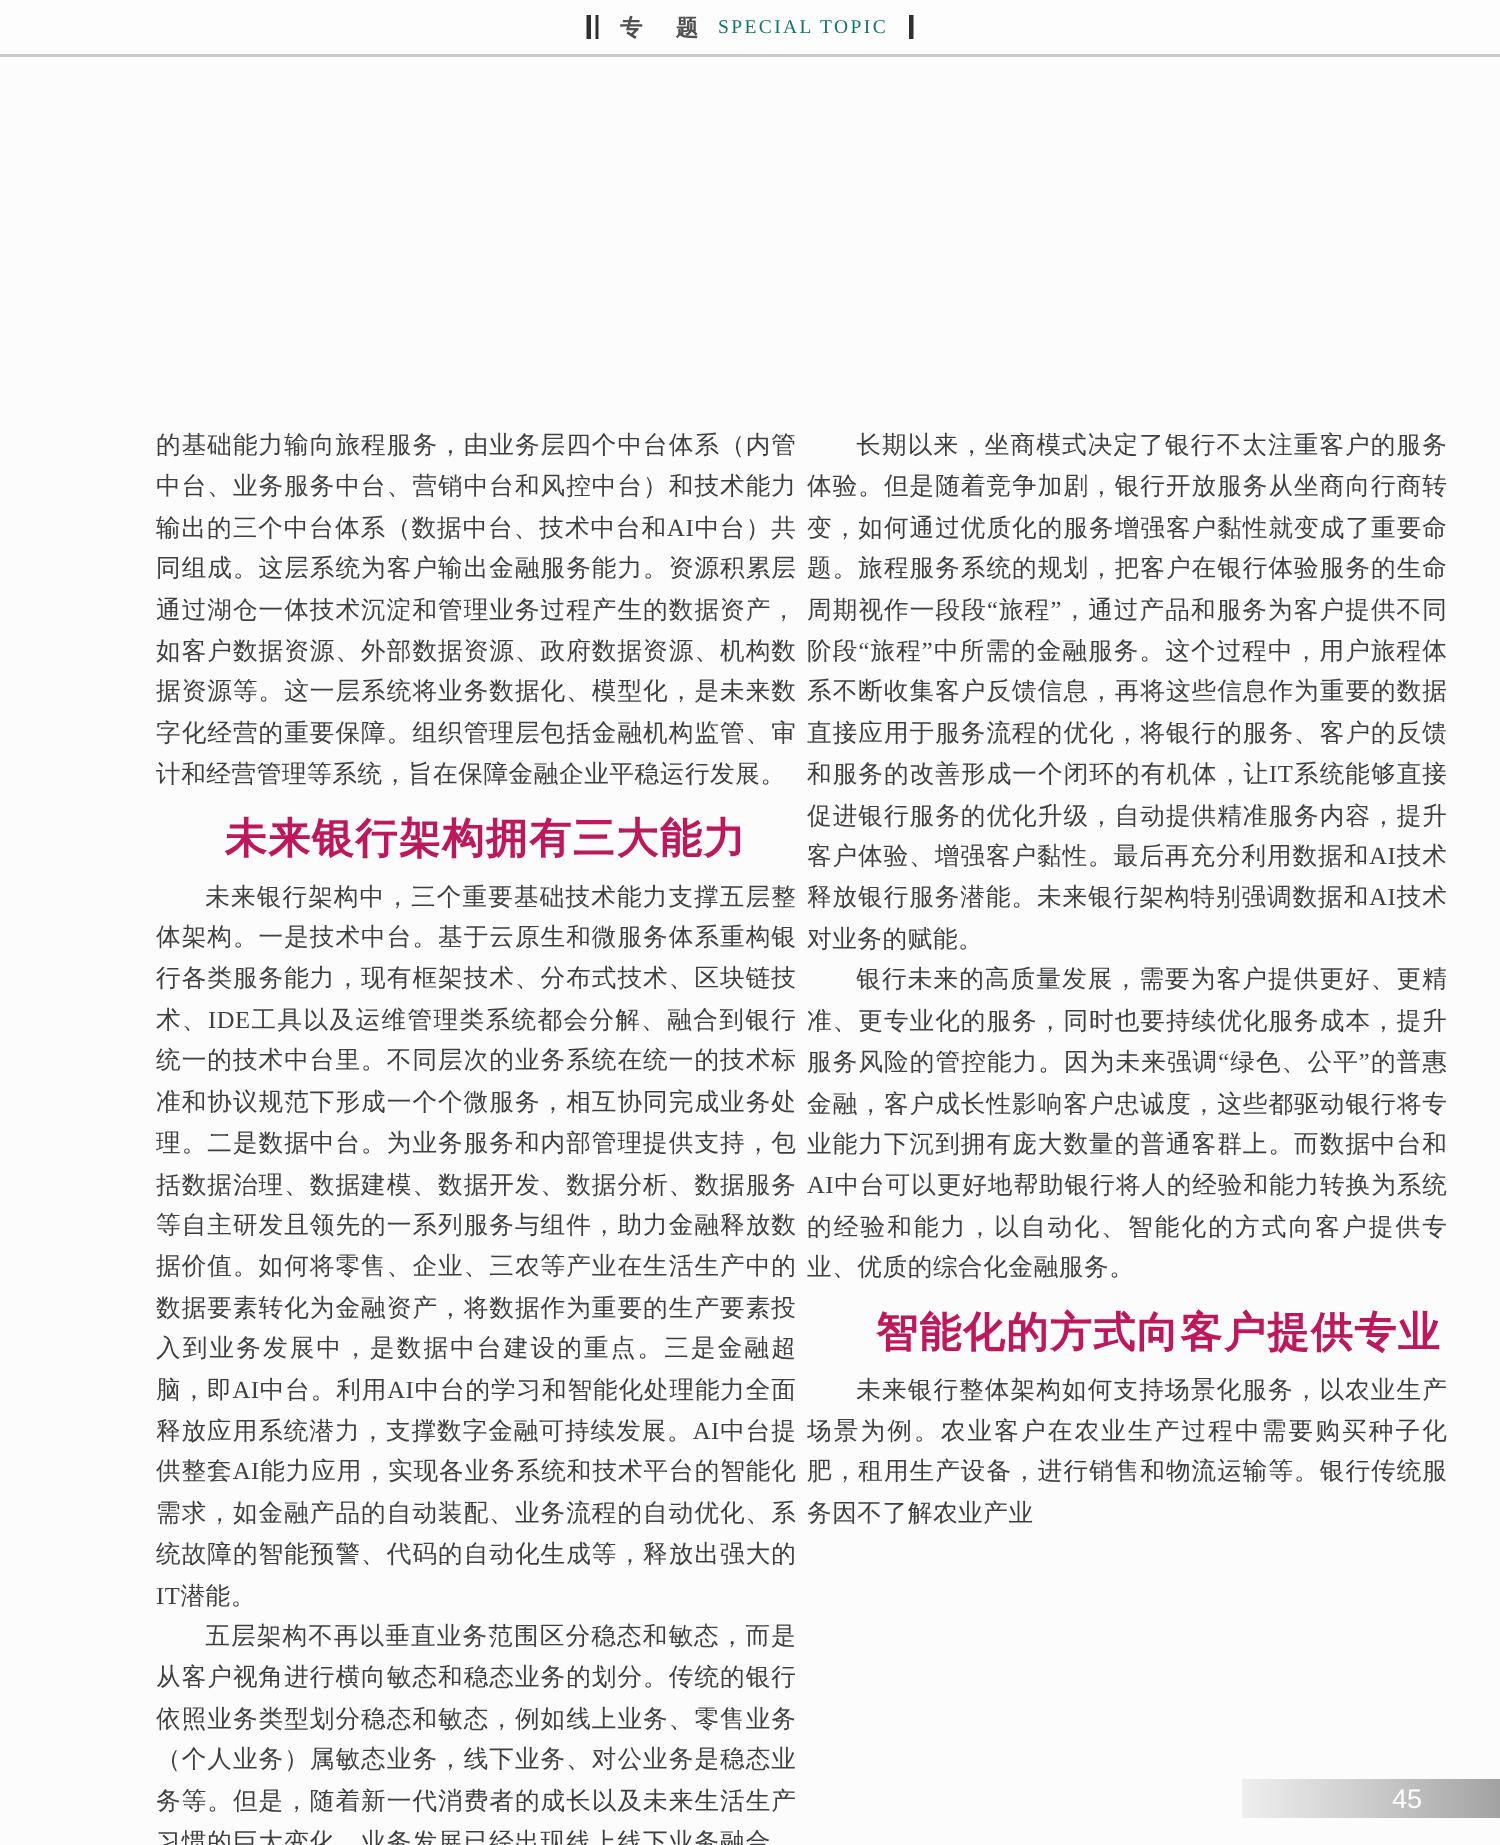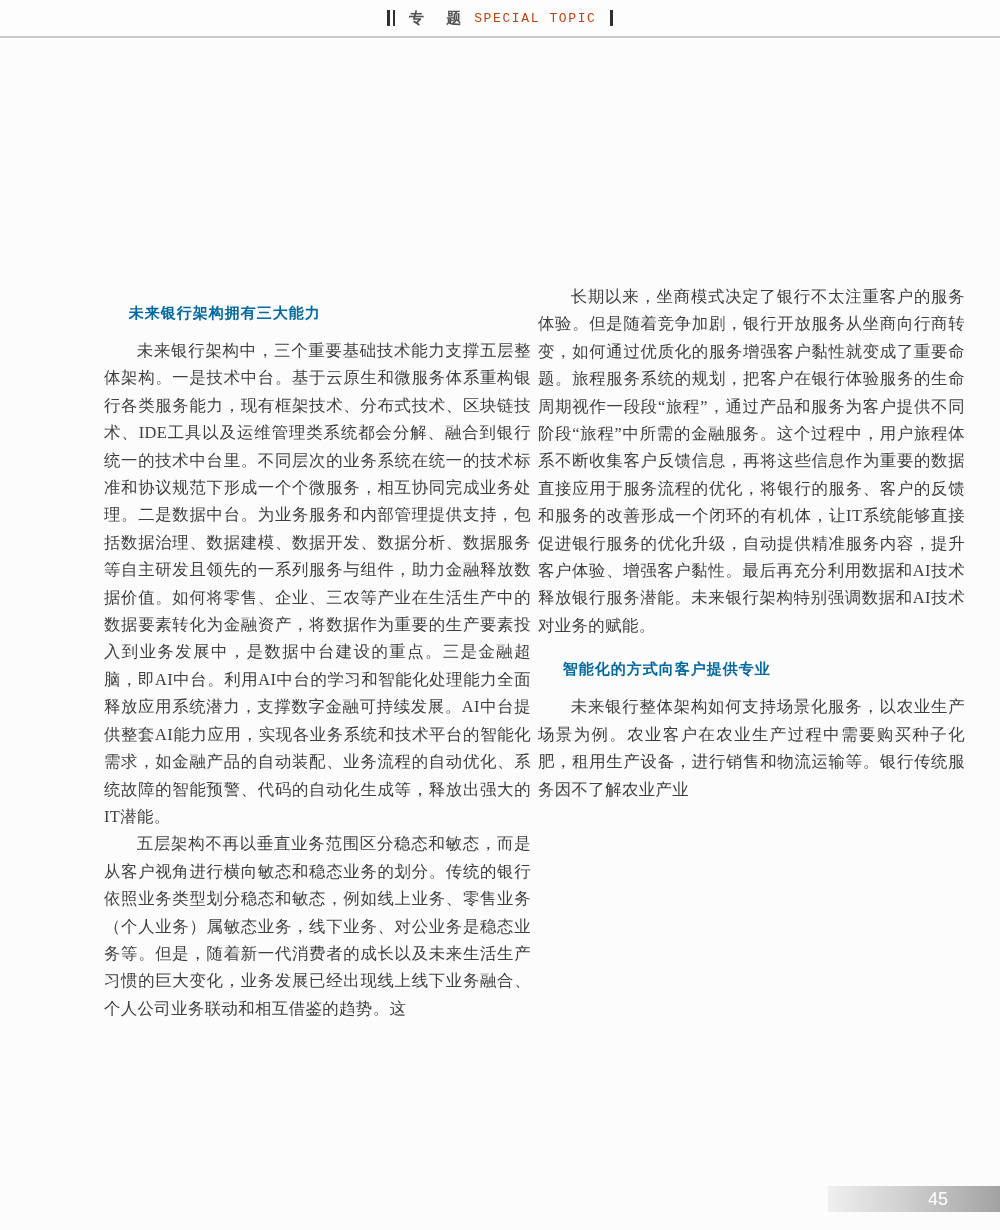--- a/index.html
+++ b/index.html
@@ -19,41 +19,41 @@
   }
   .dbar{display:inline-flex;gap:3px;margin-right:14px;}
   .dbar i{display:block;width:2.5px;height:16px;background:#2f2f31;}
   .sbar{display:block;width:2.5px;height:16px;background:#2f2f31;margin-left:14px;}
   .topic-cn{
     font-family:"Liberation Sans","DejaVu Sans",sans-serif;
     font-size:15px;color:#515153;letter-spacing:9px;font-weight:600;
     margin-right:4px;white-space:nowrap;
   }
   .topic-en{
-    font-family:Liberation Mono, monospace;
-    font-size:13px;color:#c2410c;letter-spacing:1.6px;white-space:nowrap;
+    font-family:Liberation Serif, serif;
+    font-size:13px;color:#0f766e;letter-spacing:1.6px;white-space:nowrap;
   }
   .rule{
     position:absolute;top:36px;left:0;width:1000px;height:2px;
     background:#cacace;
   }
   
   .col{
     position:absolute;top:283px;
     width:427px;
     font-size:16.4px;line-height:27.4px;
     text-align:justify;letter-spacing:0.4px;
   }
   .col-left{left:104px;}
   .col-right{left:538px;}
   .col p{margin:0;padding:0;}
   .col p.indent{text-indent:2em;}
   .col h2{
     margin:16px 0 10px 0;padding:0;
-    font-size:15px;line-height:28px;color:#0369a1;
+    font-size:28px;line-height:28px;color:#be185d;
     font-weight:bold;text-indent:1.65em;letter-spacing:1px;
   }
   
   .footer-band{
     position:absolute;left:828px;top:1186px;width:172px;height:26px;
     background:linear-gradient(90deg,#efefef 0%,#cfcfcf 45%,#a2a2a2 100%);
     display:flex;align-items:center;justify-content:flex-end;
   }
   .page-num{
     font-family:"Liberation Sans","DejaVu Sans",sans-serif;
@@ -68,26 +68,28 @@
       <i></i>
       <i></i>
     </span>
   <span class="topic-cn">专 题</span>
   <span class="topic-en">SPECIAL TOPIC</span>
   <span class="sbar"></span>
 </div>
 <div class="rule"></div>
 
 <div class="col col-left">
+  <p>的基础能力输向旅程服务，由业务层四个中台体系（内管中台、业务服务中台、营销中台和风控中台）和技术能力输出的三个中台体系（数据中台、技术中台和AI中台）共同组成。这层系统为客户输出金融服务能力。资源积累层通过湖仓一体技术沉淀和管理业务过程产生的数据资产，如客户数据资源、外部数据资源、政府数据资源、机构数据资源等。这一层系统将业务数据化、模型化，是未来数字化经营的重要保障。组织管理层包括金融机构监管、审计和经营管理等系统，旨在保障金融企业平稳运行发展。</p>
   <h2>未来银行架构拥有三大能力</h2>
   <p class="indent">未来银行架构中，三个重要基础技术能力支撑五层整体架构。一是技术中台。基于云原生和微服务体系重构银行各类服务能力，现有框架技术、分布式技术、区块链技术、IDE工具以及运维管理类系统都会分解、融合到银行统一的技术中台里。不同层次的业务系统在统一的技术标准和协议规范下形成一个个微服务，相互协同完成业务处理。二是数据中台。为业务服务和内部管理提供支持，包括数据治理、数据建模、数据开发、数据分析、数据服务等自主研发且领先的一系列服务与组件，助力金融释放数据价值。如何将零售、企业、三农等产业在生活生产中的数据要素转化为金融资产，将数据作为重要的生产要素投入到业务发展中，是数据中台建设的重点。三是金融超脑，即AI中台。利用AI中台的学习和智能化处理能力全面释放应用系统潜力，支撑数字金融可持续发展。AI中台提供整套AI能力应用，实现各业务系统和技术平台的智能化需求，如金融产品的自动装配、业务流程的自动优化、系统故障的智能预警、代码的自动化生成等，释放出强大的IT潜能。</p>
   <p class="indent">五层架构不再以垂直业务范围区分稳态和敏态，而是从客户视角进行横向敏态和稳态业务的划分。传统的银行依照业务类型划分稳态和敏态，例如线上业务、零售业务（个人业务）属敏态业务，线下业务、对公业务是稳态业务等。但是，随着新一代消费者的成长以及未来生活生产习惯的巨大变化，业务发展已经出现线上线下业务融合、个人公司业务联动和相互借鉴的趋势。这</p>
 </div>
 
 <div class="col col-right">
   <p class="indent">长期以来，坐商模式决定了银行不太注重客户的服务体验。但是随着竞争加剧，银行开放服务从坐商向行商转变，如何通过优质化的服务增强客户黏性就变成了重要命题。旅程服务系统的规划，把客户在银行体验服务的生命周期视作一段段“旅程”，通过产品和服务为客户提供不同阶段“旅程”中所需的金融服务。这个过程中，用户旅程体系不断收集客户反馈信息，再将这些信息作为重要的数据直接应用于服务流程的优化，将银行的服务、客户的反馈和服务的改善形成一个闭环的有机体，让IT系统能够直接促进银行服务的优化升级，自动提供精准服务内容，提升客户体验、增强客户黏性。最后再充分利用数据和AI技术释放银行服务潜能。未来银行架构特别强调数据和AI技术对业务的赋能。</p>
+  <p class="indent">银行未来的高质量发展，需要为客户提供更好、更精准、更专业化的服务，同时也要持续优化服务成本，提升服务风险的管控能力。因为未来强调“绿色、公平”的普惠金融，客户成长性影响客户忠诚度，这些都驱动银行将专业能力下沉到拥有庞大数量的普通客群上。而数据中台和AI中台可以更好地帮助银行将人的经验和能力转换为系统的经验和能力，以自动化、智能化的方式向客户提供专业、优质的综合化金融服务。</p>
   <h2>智能化的方式向客户提供专业</h2>
   <p class="indent">未来银行整体架构如何支持场景化服务，以农业生产场景为例。农业客户在农业生产过程中需要购买种子化肥，租用生产设备，进行销售和物流运输等。银行传统服务因不了解农业产业</p>
 </div>
 
 <div class="footer-band">
   <span class="page-num">45</span>
 </div>
 
 </body></html>

